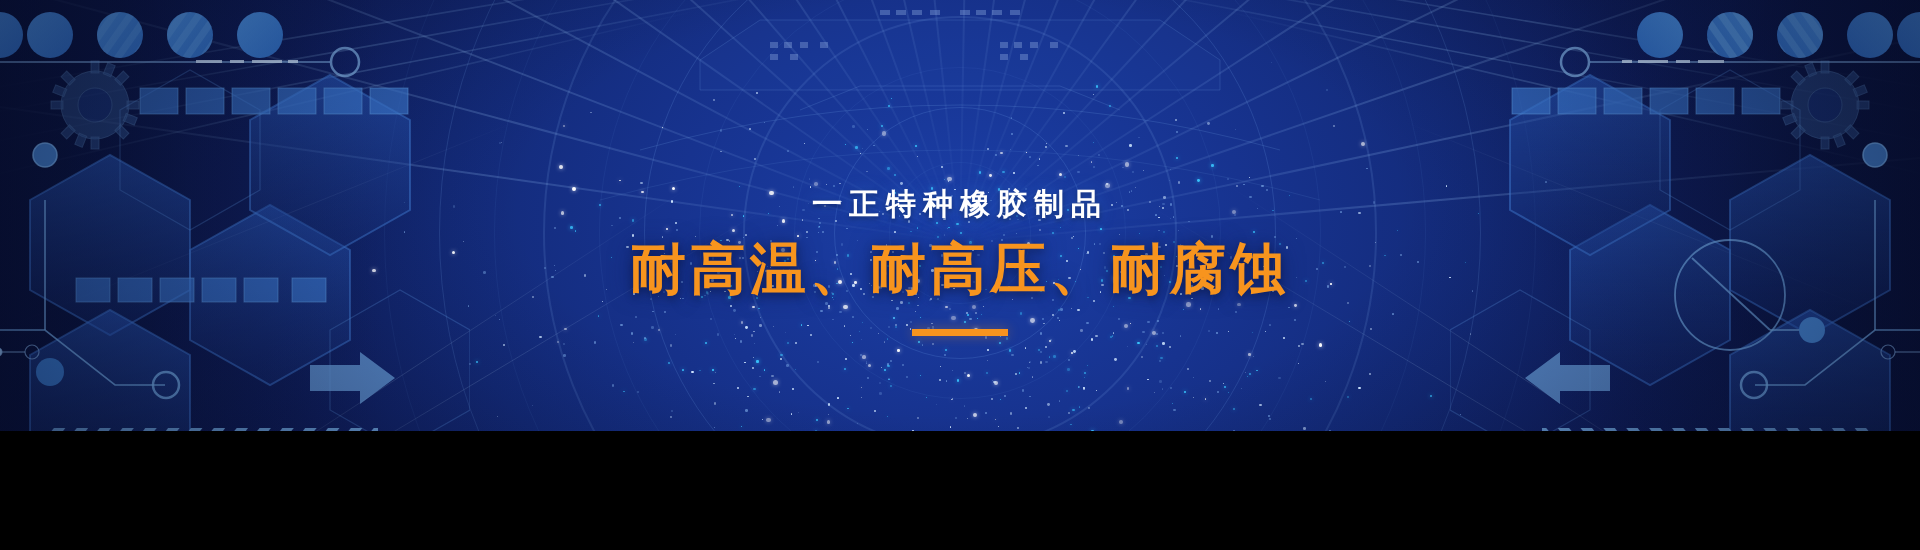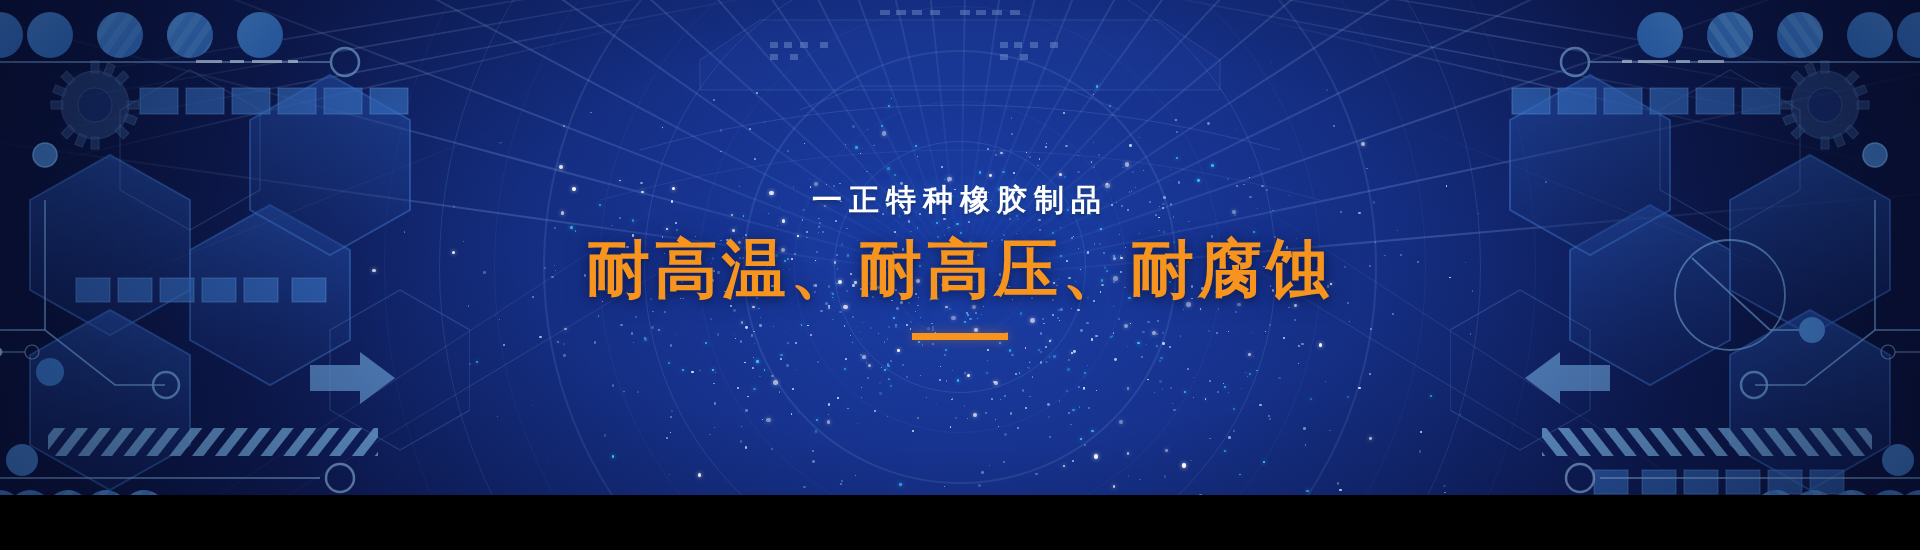--- a/index.html
+++ b/index.html
@@ -7,21 +7,21 @@
     padding: 0;
     background: #000;
   }
   body {
     font-family: "Liberation Sans", "DejaVu Sans", sans-serif;
   }
 
   .banner {
     position: relative;
     width: 1920px;
-    height: 495px;
+    height: 431px;
     overflow: hidden;
     background: #14277a;
   }
 
   
   .bg-base {
     position: absolute;
     inset: 0;
     background:
       radial-gradient(ellipse 900px 620px at 50% 52%, #1b3fa8 0%, #17338f 32%, #132a78 58%, #101f5e 80%, #0d1a4d 100%),
@@ -123,21 +123,21 @@
     font-weight: bold;
     letter-spacing: 7px;
     line-height: 1;
     margin: 0 0 22px 0;
     text-shadow: 0 0 14px rgba(40,90,190,0.85), 0 2px 5px rgba(0,0,0,0.45);
     white-space: nowrap;
   }
 
   .headline {
     color: #f7941e;
-    font-size: 64px;
+    font-size: 56px;
     font-weight: bold;
     letter-spacing: 4px;
     line-height: 1;
     margin: 0;
     white-space: nowrap;
     text-shadow: 0 0 22px rgba(12,28,92,0.75), 0 3px 8px rgba(0,0,0,0.35);
   }
 
   .divider {
     width: 96px;

